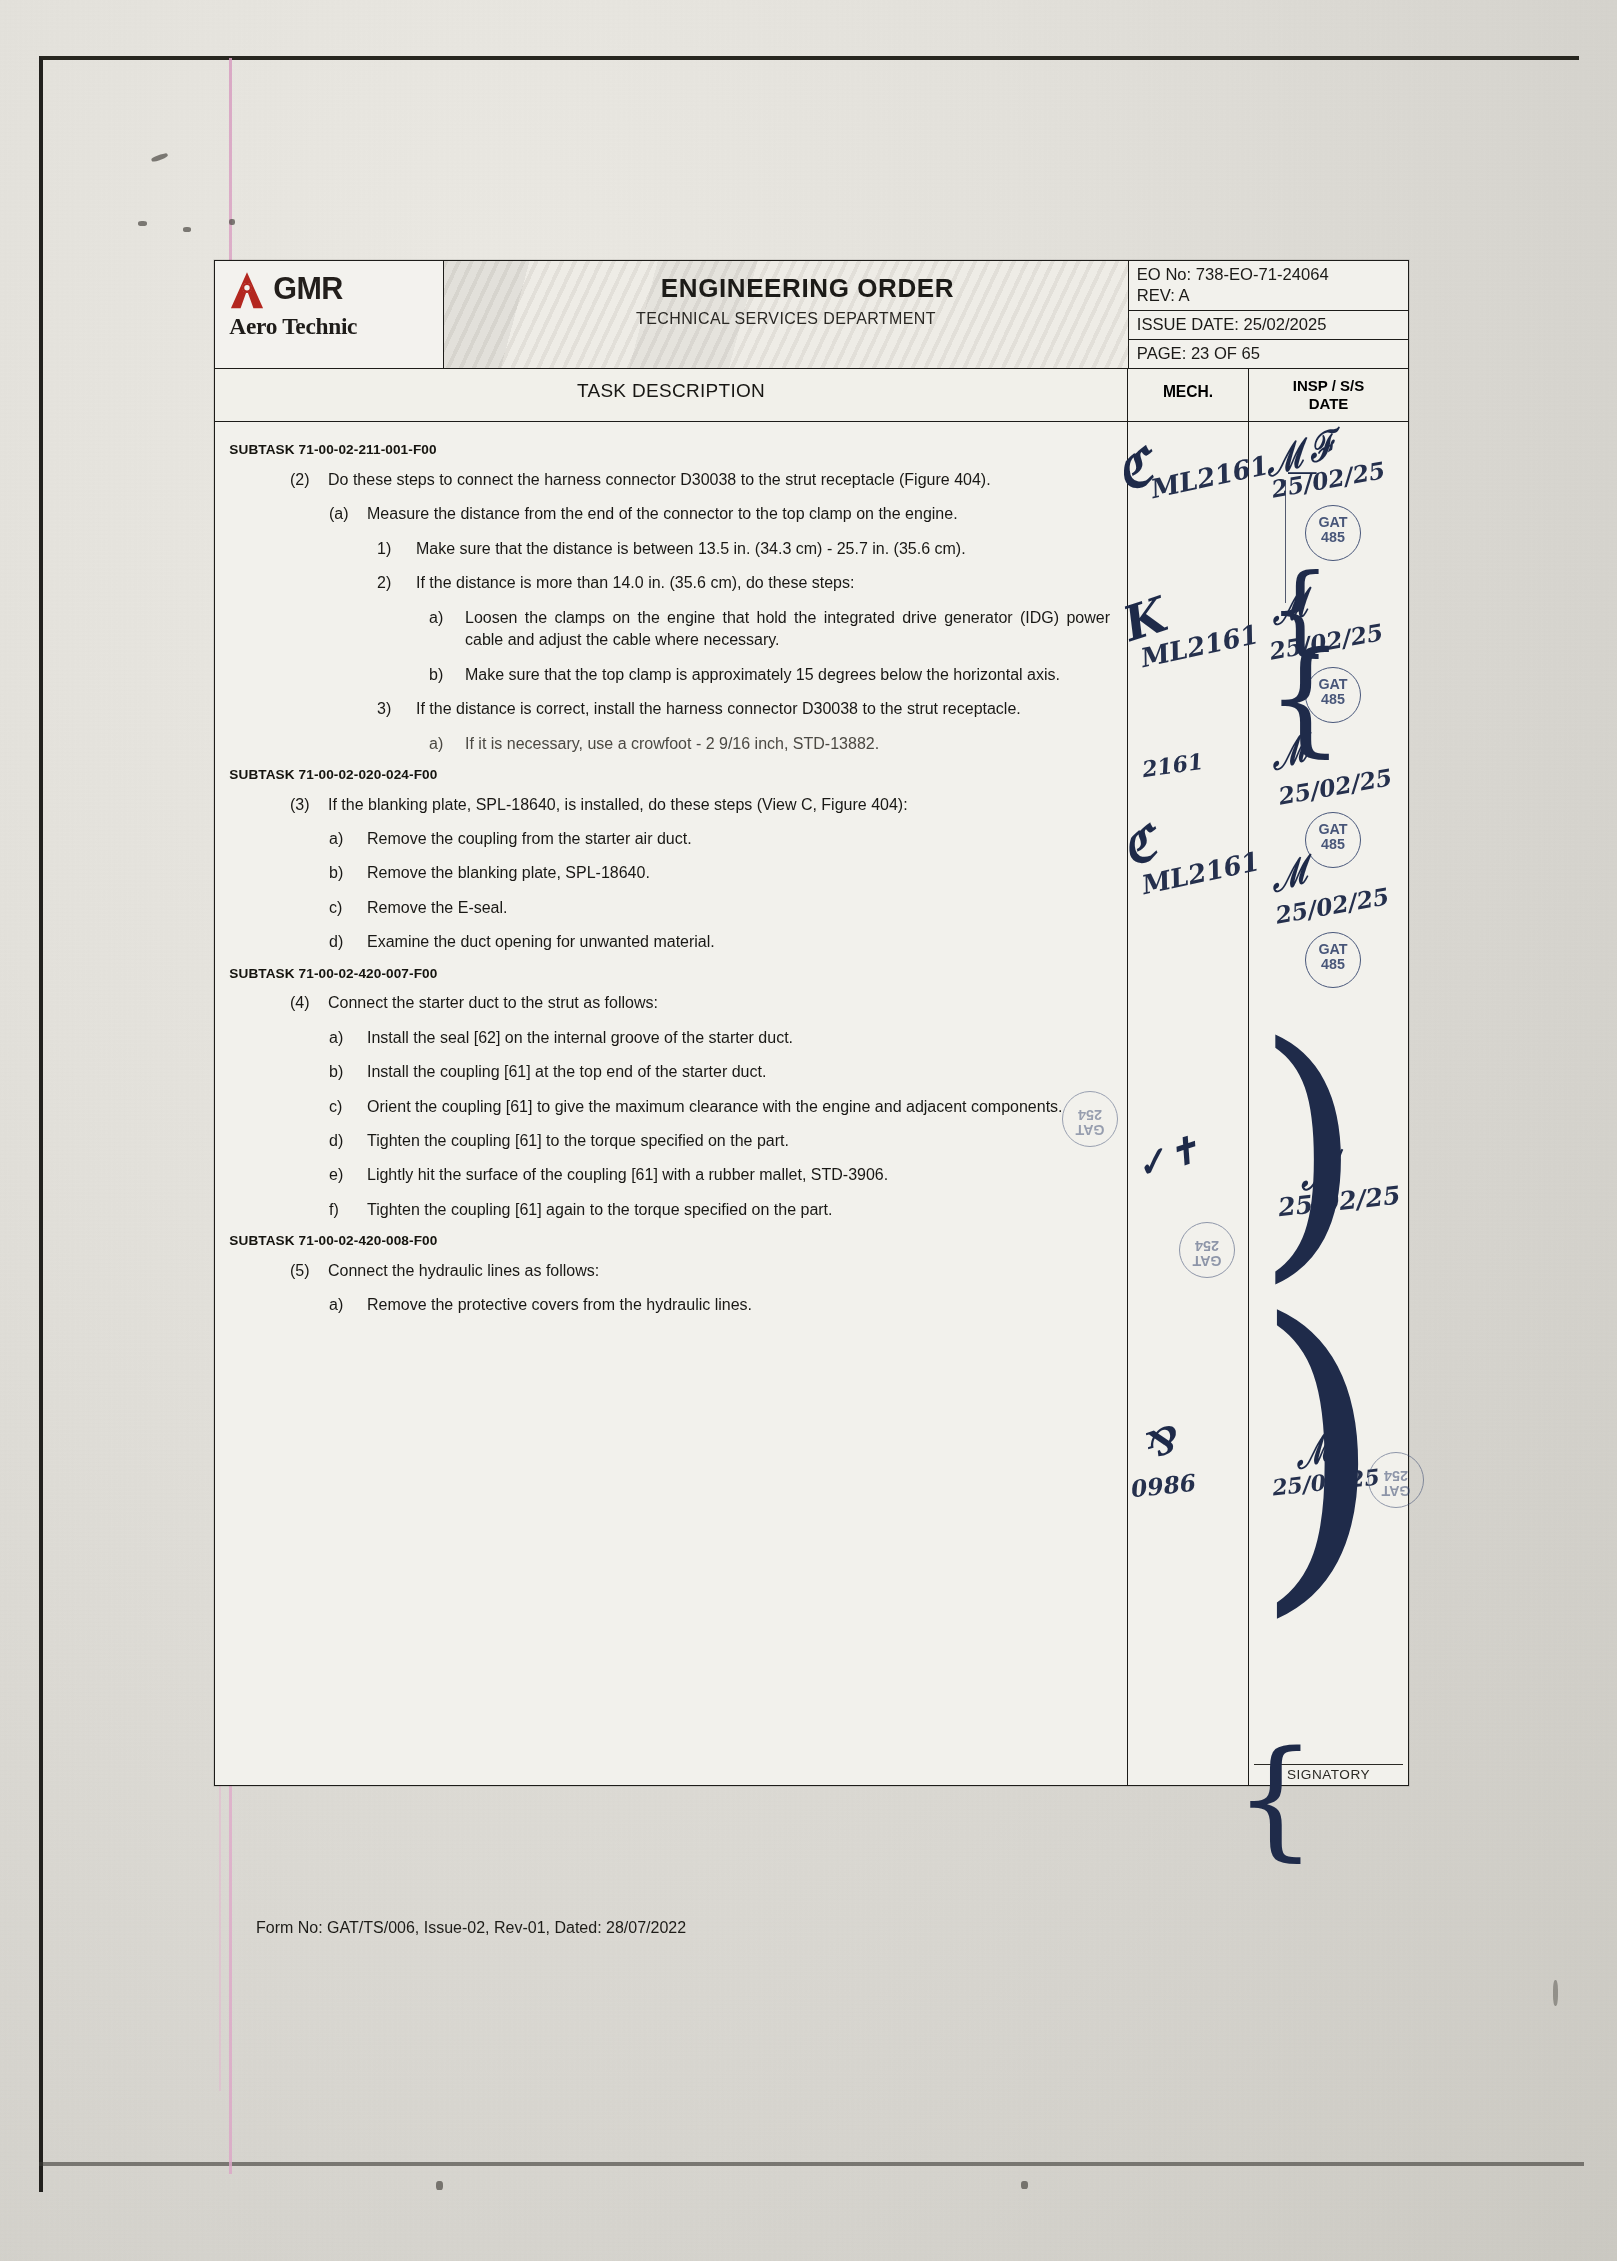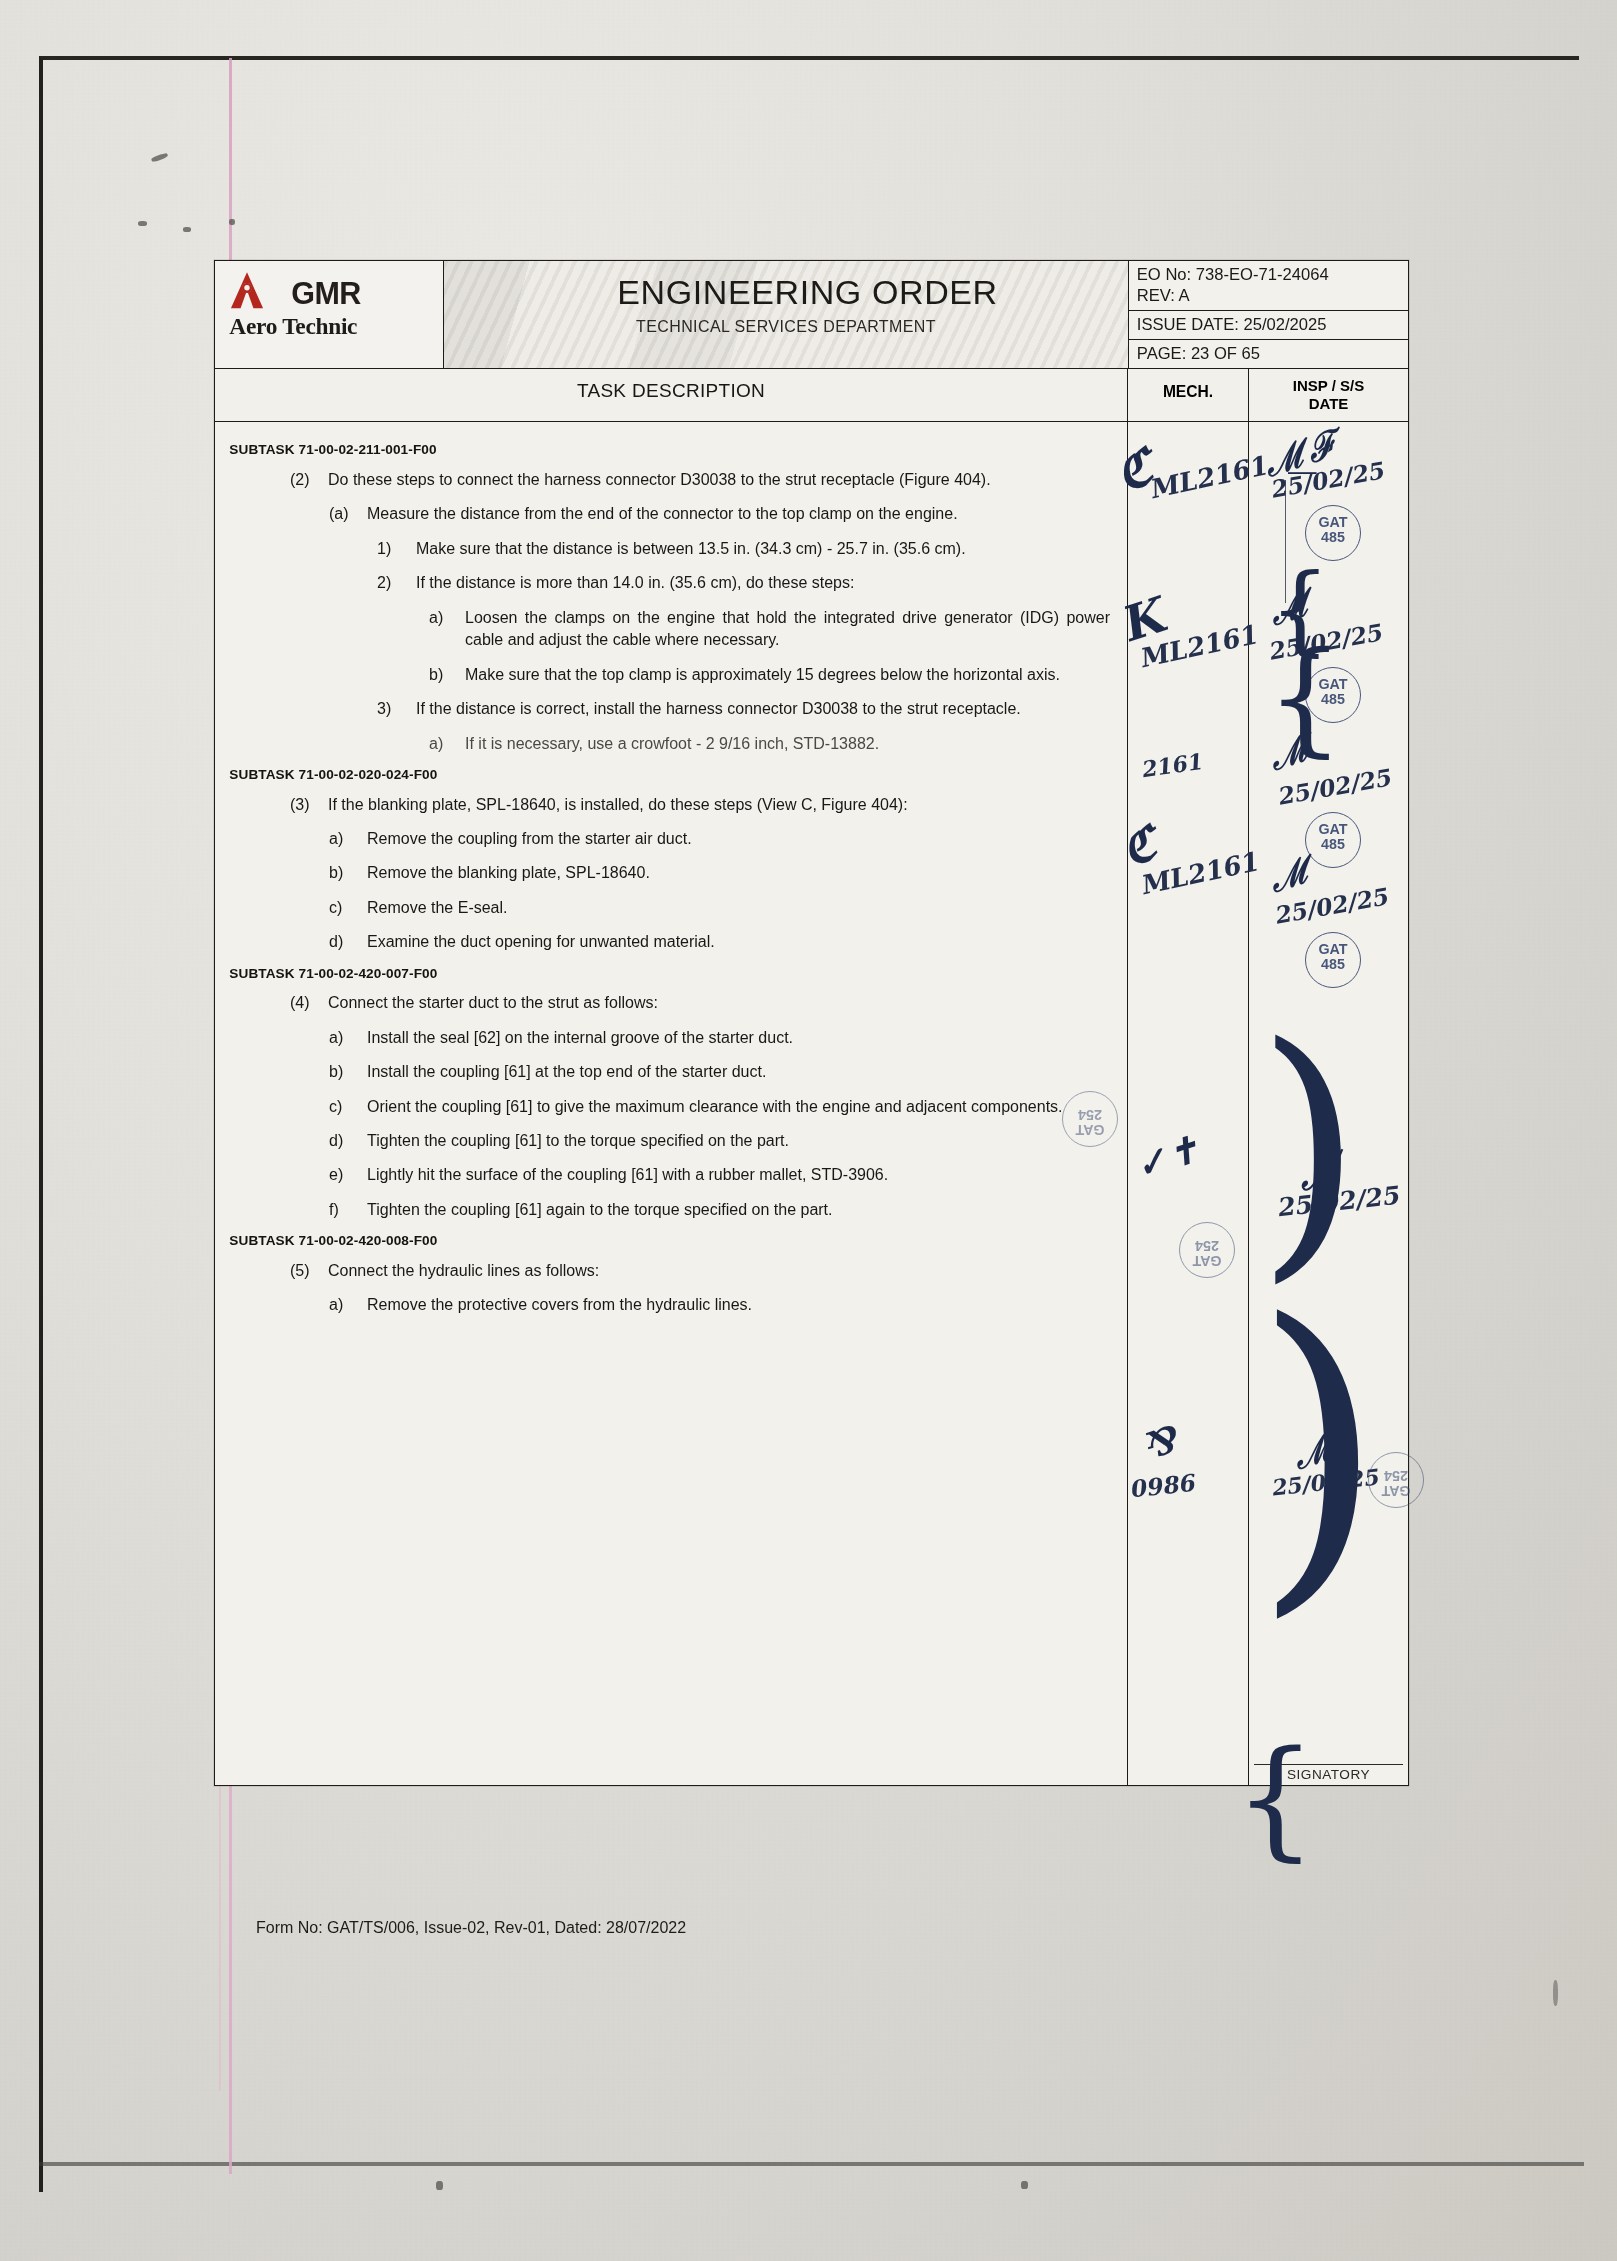--- a/index.html
+++ b/index.html
@@ -90,22 +90,22 @@
   }
   .hdr-logo {
     width: 229px;
     border-right: 1.9px solid #1d1c19;
     padding: 10.4px 9px 7.8px 14.3px;
     box-sizing: border-box;
     background: #f3f2ee;
   }
   .logo-row {
     display: flex;
-    align-items: flex-end;
-    gap: 26px;
+    align-items: flex-start;
+    gap: 8px;
   }
   .logo-mark {
     width: 36px;
     height: 40px;
     position: relative;
   }
   .logo-mark svg { display:block; }
   .logo-gmr {
     font-size: 30.5px;
     font-weight: bold;
@@ -125,24 +125,24 @@
     flex: 1;
     border-right: 1.9px solid #1d1c19;
     text-align: center;
     padding: 11.7px 0 5.2px;
     background:
       linear-gradient(105deg, rgba(0,0,0,.05) 0 12%, rgba(0,0,0,0) 12% 30%, rgba(0,0,0,.04) 30% 44%, rgba(0,0,0,0) 44% 100%),
       repeating-linear-gradient(115deg, rgba(120,110,100,.10) 0 3.9px, rgba(255,255,255,0) 3.9px 11.7px),
       #eeece6;
   }
   .eo-title {
-    font-size: 34px;
+    font-size: 26px;
     letter-spacing: 0.6px;
     color: #1c1b18;
-    font-weight: normal;
+    font-weight: bold;
     margin-left: 43px;
   }
   .eo-dept {
     margin-top: 6.5px;
     font-size: 16px;
     letter-spacing: 0.4px;
     color: #2a2824;
   }
   .hdr-meta {
     width: 279px;

